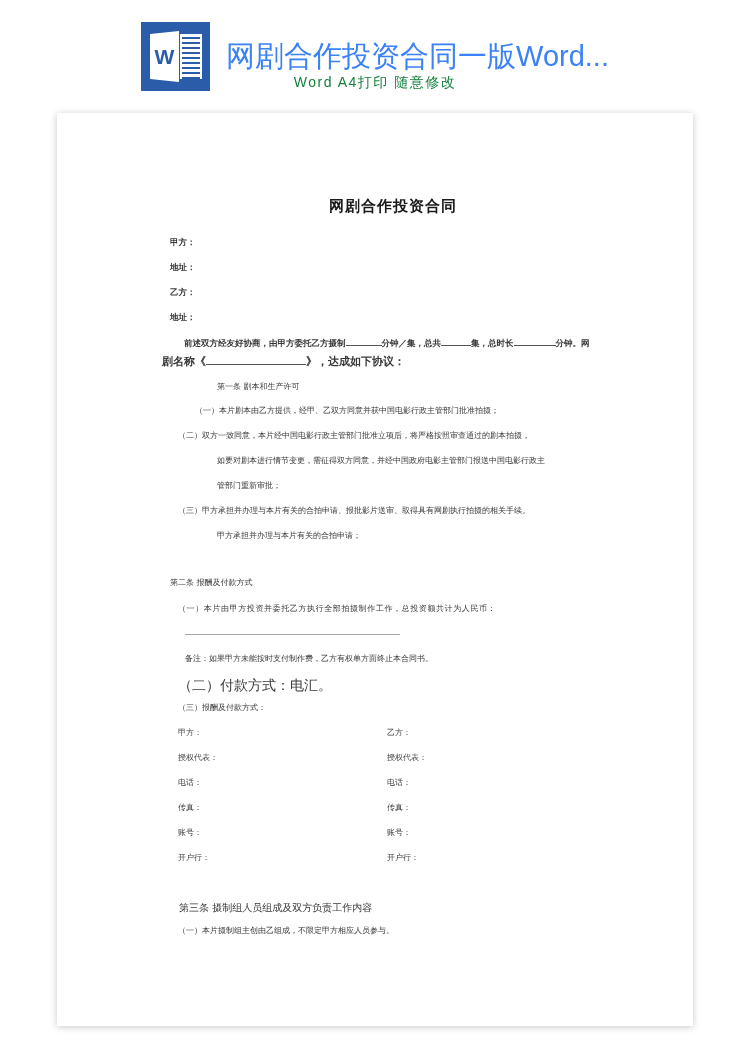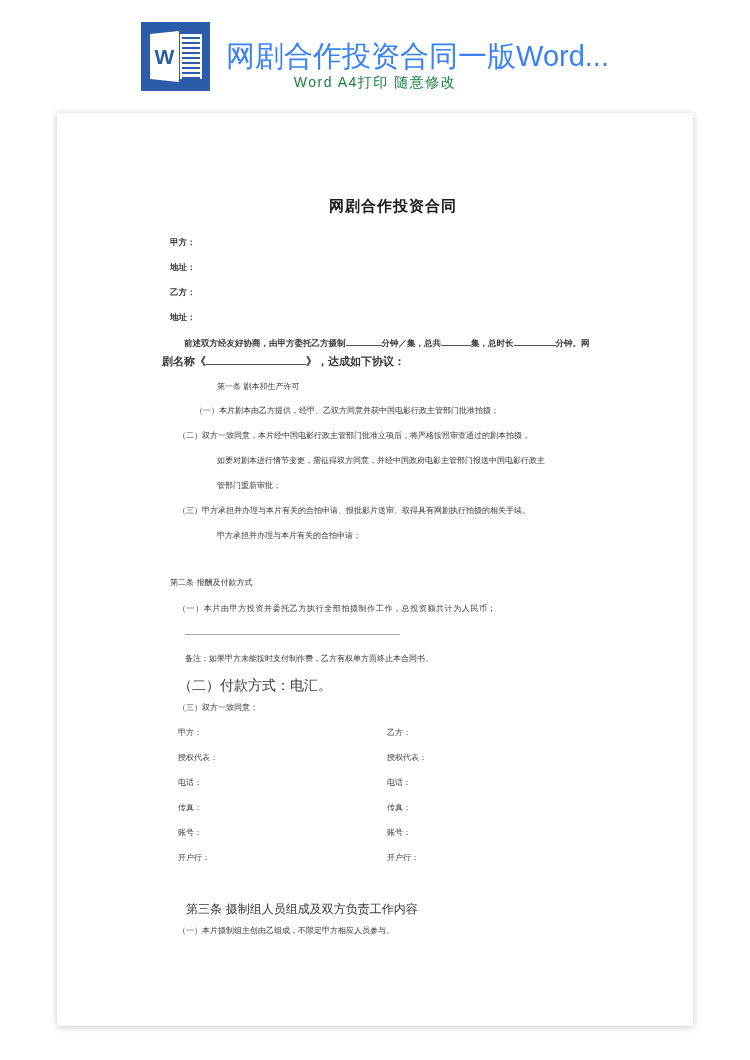--- a/index.html
+++ b/index.html
@@ -232,33 +232,33 @@
     <div class="ln" style="left:121px; top:490px; font-size:8px; letter-spacing:0.6px;">（一）本片由甲方投资并委托乙方执行全部拍摄制作工作，总投资额共计为人民币：</div>
 
     <div class="rule" style="left:128px; top:521px; width:215px;"></div>
 
     <div class="ln" style="left:128px; top:540px; font-size:8px;">备注：如果甲方未能按时支付制作费，乙方有权单方面终止本合同书。</div>
 
     <div class="ln" style="left:121px; top:564px; font-size:14px;">
       <span>（二）付款方式：电汇。</span>
     </div>
 
-    <div class="ln" style="left:121px; top:589px; font-size:8px;">（三）双方一致同意：</div>
+    <div class="ln" style="left:121px; top:589px; font-size:8px;">（三）报酬及付款方式：</div>
 
     <div class="two-col-label" style="left:121px; top:614px; font-size:8px;">甲方：</div>
     <div class="two-col-label" style="left:121px; top:639px; font-size:8px;">授权代表：</div>
     <div class="two-col-label" style="left:121px; top:664px; font-size:8px;">电话：</div>
     <div class="two-col-label" style="left:121px; top:689px; font-size:8px;">传真：</div>
     <div class="two-col-label" style="left:121px; top:714px; font-size:8px;">账号：</div>
     <div class="two-col-label" style="left:121px; top:739px; font-size:8px;">开户行：</div>
 
     <div class="two-col-label" style="left:330px; top:614px; font-size:8px;">乙方：</div>
     <div class="two-col-label" style="left:330px; top:639px; font-size:8px;">授权代表：</div>
     <div class="two-col-label" style="left:330px; top:664px; font-size:8px;">电话：</div>
     <div class="two-col-label" style="left:330px; top:689px; font-size:8px;">传真：</div>
     <div class="two-col-label" style="left:330px; top:714px; font-size:8px;">账号：</div>
     <div class="two-col-label" style="left:330px; top:739px; font-size:8px;">开户行：</div>
 
-    <div class="ln" style="left:129px; top:788px; font-size:12px;">第三条  摄制组人员组成及双方负责工作内容</div>
+    <div class="ln" style="left:122px; top:788px; font-size:10px;">第三条  摄制组人员组成及双方负责工作内容</div>
     <div class="ln" style="left:121px; top:812px; font-size:8px;">（一）本片摄制组主创由乙组成，不限定甲方相应人员参与。</div>
 
   </div>
 </div>
 
 </body></html>

